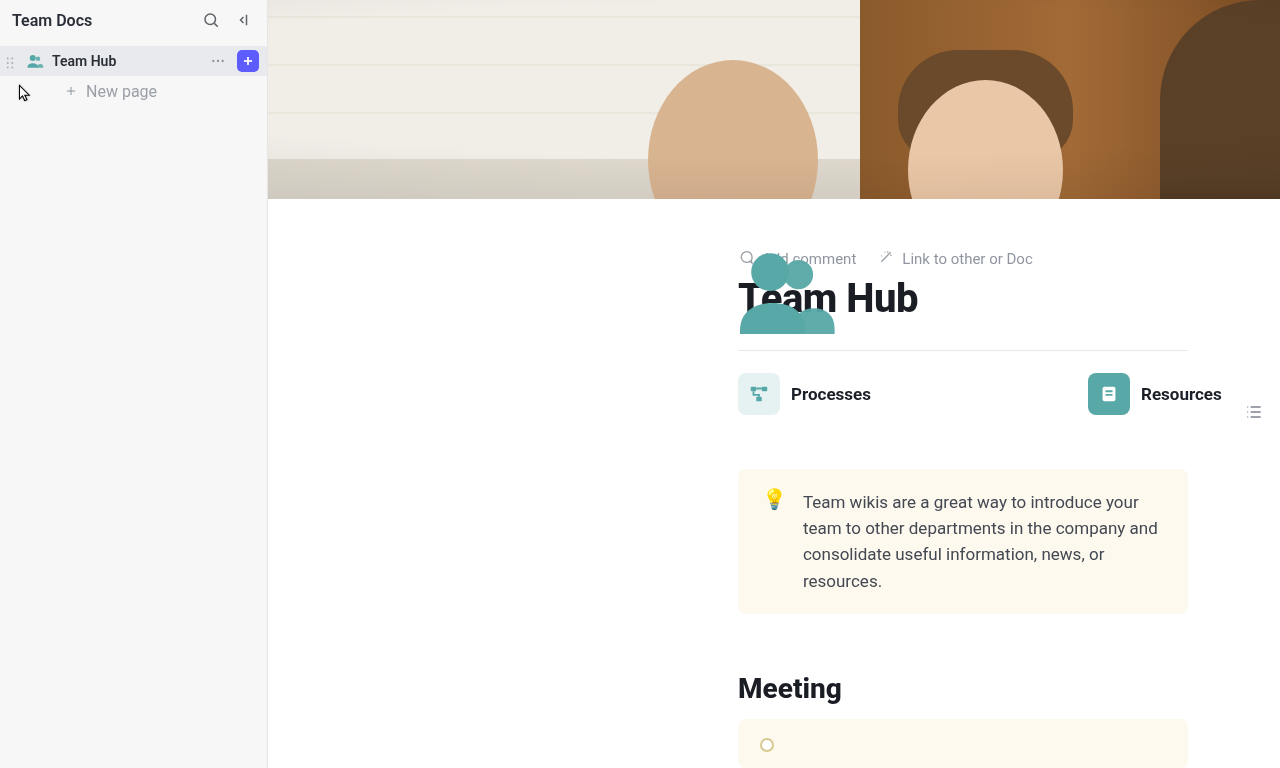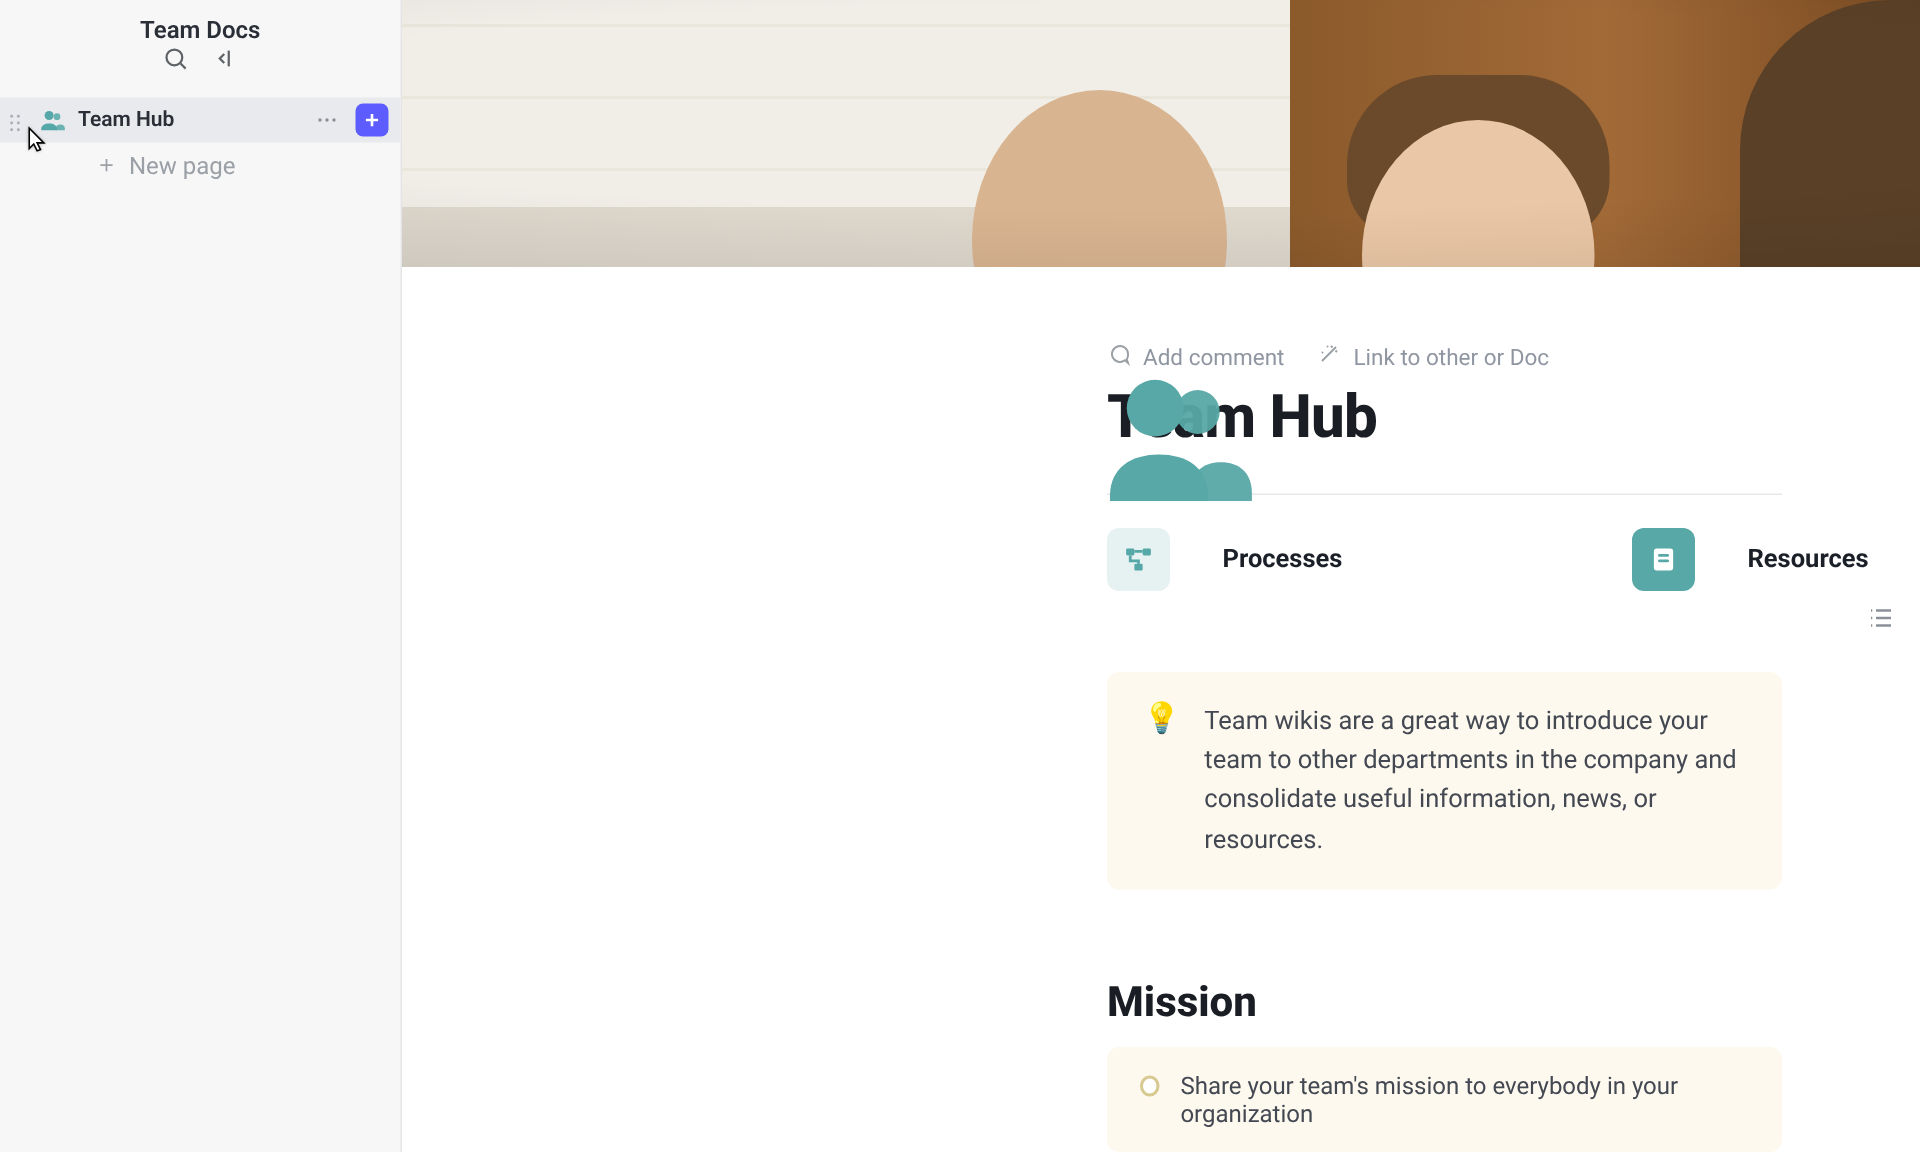--- a/index.html
+++ b/index.html
@@ -15,21 +15,21 @@
     --card-dark:#2b2b2b;
     --callout-bg:#fdf9ee;
     --callout-text:#434852;
   }
   *{box-sizing:border-box;}
   html,body{margin:0;padding:0;height:100%;font-family:-apple-system,BlinkMacSystemFont,"Segoe UI",Roboto,Helvetica,Arial,sans-serif;color:var(--text);}
   .app{display:flex;width:1280px;height:768px;overflow:hidden;background:#fff;}
 
   
   .sidebar{width:268px;flex:none;display:flex;flex-direction:column;background:var(--sidebar-bg);border-right:1px solid var(--sidebar-border);}
-  .sb-header{display:flex;align-items:center;justify-content:space-between;padding:10px 12px;flex-direction:column;}
+  .sb-header{display:flex;align-items:center;justify-content:space-between;padding:10px 12px;}
   .sb-title{font-size:16px;font-weight:600;color:#2a2e37;}
   .sb-icons{display:flex;align-items:center;gap:14px;}
   .ibtn{width:20px;height:20px;display:inline-flex;align-items:center;justify-content:center;color:#5f6368;cursor:pointer;}
 
   .sb-list{padding-top:6px;}
   .sb-item{display:flex;align-items:center;gap:8px;height:30px;padding:0 8px 0 6px;position:relative;}
   .sb-item.selected{background:var(--selected);}
   .sb-item .caret{width:14px;height:14px;display:inline-flex;align-items:center;justify-content:center;color:#6b6f78;}
   .sb-item .page-icon{width:18px;height:18px;display:inline-flex;align-items:center;justify-content:center;color:var(--teal);}
   .sb-item .label{font-size:14px;color:#2a2e37;font-weight:600;}
@@ -68,21 +68,21 @@
   .meta-row{display:flex;gap:22px;margin:50px 0 0 470px;color:#9096a1;font-size:15px;}
   .meta-item{display:flex;align-items:center;gap:8px;cursor:pointer;}
   .meta-item svg{width:16px;height:16px;color:#9aa0a6;}
 
   .doc-title{margin:6px 0 0 470px;font-size:40px;font-weight:800;letter-spacing:-0.5px;color:#1a1d24;}
   .right-tool{position:absolute;right:16px;top:402px;width:20px;height:20px;color:#8a8f98;cursor:pointer;}
 
   .divider{height:1px;background:#e8e8ec;margin:28px 0 0 470px;margin-right:92px;}
 
   .cards{display:flex;gap:70px;margin:22px 0 0 470px;margin-right:92px;}
-  .card{display:flex;align-items:center;gap:35px;min-width:280px;cursor:pointer;}
+  .card{display:flex;align-items:center;gap:11px;min-width:280px;cursor:pointer;}
   .card .tile{width:42px;height:42px;border-radius:8px;display:flex;align-items:center;justify-content:center;}
   .card .tile.teal{background:var(--card-teal);}
   .card .tile svg{width:22px;height:22px;}
   .card .name{font-weight:700;font-size:17px;color:#1b1f28;}
 
   .callout{margin:54px 92px 0 470px;background:var(--callout-bg);border-radius:8px;padding:20px 24px;display:flex;gap:16px;color:var(--callout-text);font-size:17px;line-height:1.55;}
   .callout .bulb{font-size:20px;line-height:1;}
 
   .section-title{margin:58px 0 0 470px;font-size:28px;font-weight:800;color:#1a1d24;}
   .callout2{margin:14px 92px 0 470px;background:var(--callout-bg);border-radius:8px;padding:16px 22px;display:flex;gap:14px;color:var(--callout-text);}
@@ -257,20 +257,19 @@
         </div>
         <div class="name">Resources</div>
       </div>
     </div>
 
     <div class="callout">
       <div class="bulb">💡</div>
       <div>Team wikis are a great way to introduce your team to other departments in the company and consolidate useful information, news, or resources.</div>
     </div>
 
-    <h2 class="section-title">Mission</h2>
+    <h2 class="section-title">Meeting</h2>
 
     <div class="callout2">
       <div class="circ"></div>
-      <div>Share your team's mission to everybody in your organization</div>
     </div>
   </main>
 </div>
 
 </body></html>

